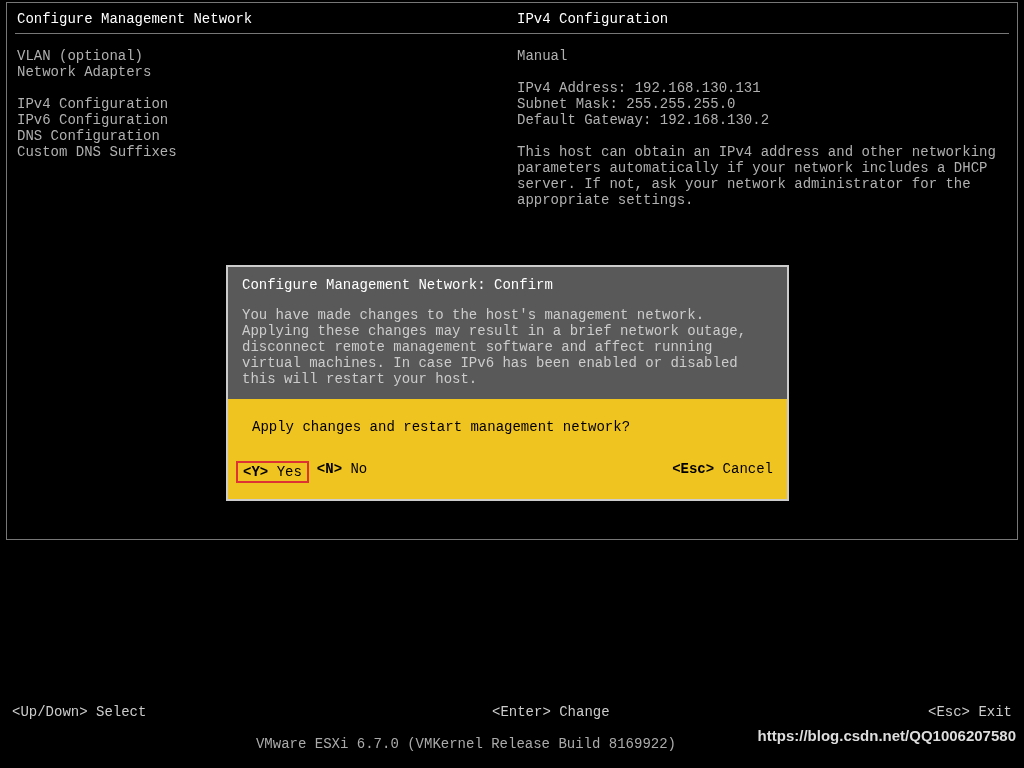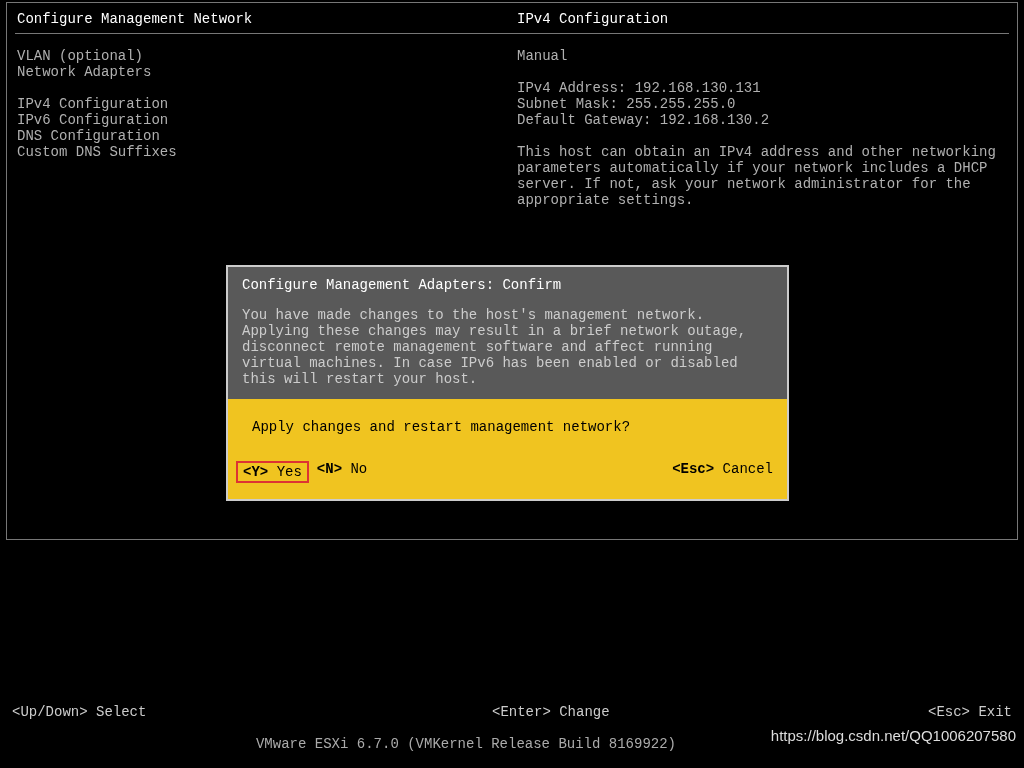--- a/index.html
+++ b/index.html
@@ -84,20 +84,21 @@
     width: 932px;
     text-align: center;
     color: #aaa;
   }
   .watermark {
     position: absolute;
     right: 8px; bottom: 24px;
     color: #ddd;
     font-family: Arial, sans-serif;
     font-size: 15px;
+    font-weight: bold;
   }
 </style>
 </head>
 <body>
 
 <div class="frame">
   <div class="header-row">
     <div class="header-left">Configure Management Network</div>
     <div class="header-right">IPv4 Configuration</div>
   </div>
@@ -132,21 +133,21 @@
           <span>192.168.130.2</span>
         </div>
       </div>
       <div class="desc">This host can obtain an IPv4 address and other networking parameters automatically if your network includes a DHCP server. If not, ask your network administrator for the appropriate settings.</div>
     </div>
   </div>
 </div>
 
 <div class="dialog">
   <div class="dlg-top">
-    <div class="dlg-title">Configure Management Adapters: Confirm</div>
+    <div class="dlg-title">Configure Management Network: Confirm</div>
     <div class="dlg-body" style="white-space:pre-line;">You have made changes to the host's management network.
 Applying these changes may result in a brief network outage, disconnect remote management software and affect running virtual machines. In case IPv6 has been enabled or disabled this will restart your host.</div>
   </div>
   <div class="dlg-bottom">
     <div class="dlg-question">Apply changes and restart management network?</div>
     <div class="dlg-actions">
       <div class="dlg-left-actions">
         <span class="action yes-highlight">
           <span class="key">&lt;Y&gt;</span>
           <span>Yes</span>

